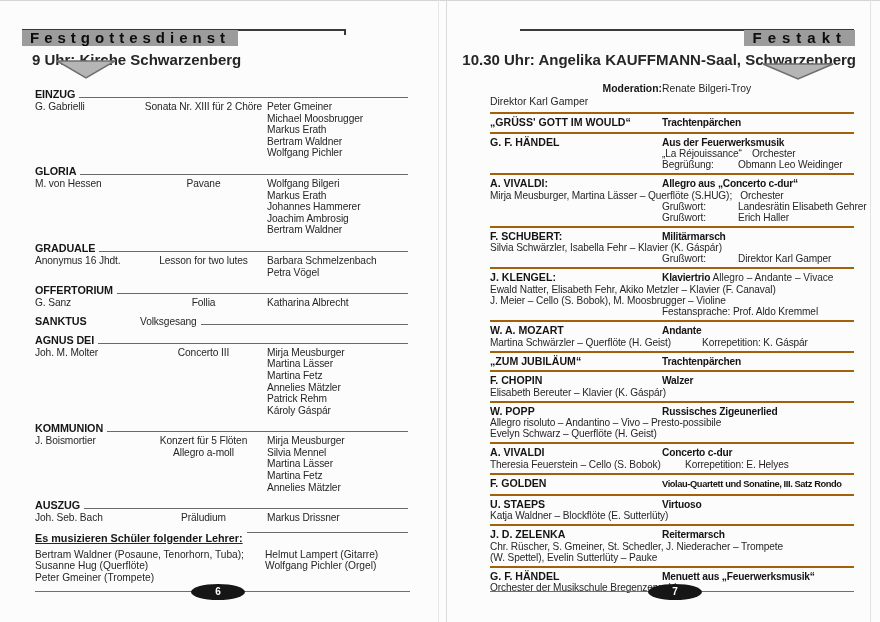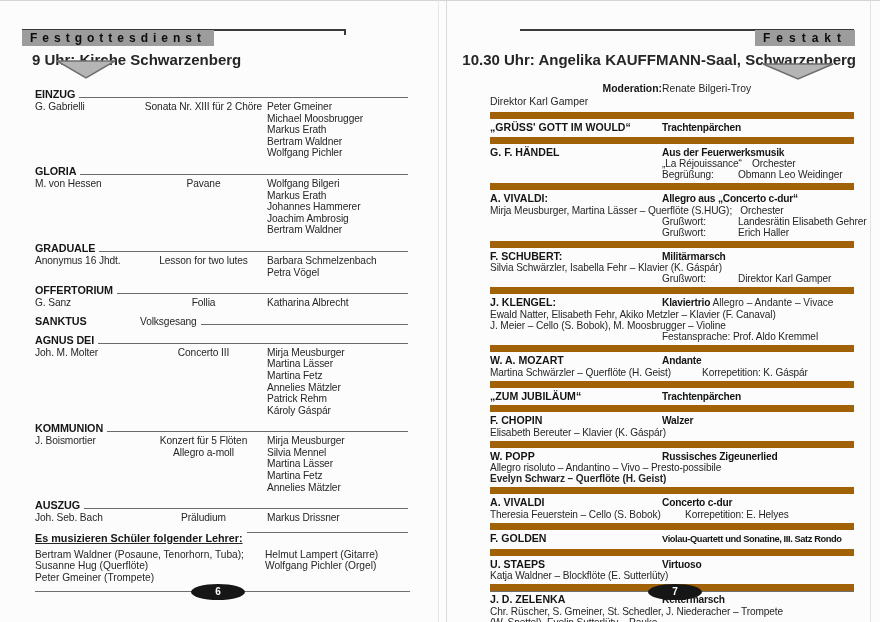--- a/index.html
+++ b/index.html
@@ -11,21 +11,21 @@
   #page-left{left:8px;width:416px;}
   #page-right{left:448px;width:424px;}
 
   
   .headline{position:relative;height:17px;margin-top:29px;}
   .head-rule{position:absolute;top:0;height:2px;background:#3a3a3a;}
   #page-left .head-rule{left:14px;width:324px;}
   #page-left .rule-tick{position:absolute;left:336px;top:0;width:2px;height:6px;background:#3a3a3a;}
   #page-right .head-rule{left:72px;right:18px;}
   .head-box{position:absolute;top:1px;height:16px;background:#9c9c9c;color:#0d0d0d;
-            font-weight:bold;font-size:12px;line-height:16px;letter-spacing:5px;padding:0 8px;white-space:nowrap;}
+            font-weight:bold;font-size:15px;line-height:16px;letter-spacing:5px;padding:0 8px;white-space:nowrap;}
   #page-left .head-box{left:14px;}
   #page-right .head-box{right:17px;letter-spacing:6px;}
 
   .subtitle{font-weight:bold;font-size:15px;line-height:13px;margin-top:7px;}
   #page-left .subtitle{margin-left:24px;}
   #page-right .subtitle{text-align:right;padding-right:16px;}
 
   .tri{position:absolute;}
   #page-left .tri{left:48px;top:60px;}
   #page-right .tri{right:38px;top:63px;}
@@ -51,21 +51,21 @@
   .teach-title{font-weight:bold;font-size:10.8px;color:#161616;white-space:nowrap;}
   .teach-cols{display:flex;margin-top:4px;}
   .tcol1{width:230px;flex:none;line-height:11.6px;}
   .tcol2{flex:1;line-height:11.6px;}
 
   
   #credits{margin:16px 18px 0 42px;}
   .credit-row{display:flex;line-height:13px;font-size:10.4px;}
   .credit-label{width:172px;flex:none;font-weight:bold;color:#161616;text-align:right;}
   #right-items{margin:4px 18px 0 42px;}
-  .r-item{border-top:7px solid #a16207;padding:2px 0 3px;}
+  .r-item{border-top:2px solid #a16207;padding:2px 0 3px;}
   .r-title{display:flex;line-height:11.6px;font-size:10.6px;margin-top:1px;}
   .r-comp{width:172px;flex:none;font-weight:bold;color:#141414;white-space:nowrap;}
   .r-piece{font-weight:bold;color:#141414;white-space:nowrap;font-size:10.2px;letter-spacing:-0.2px;}
   .r-piece.small{font-size:9.3px;letter-spacing:-0.4px;}
   .r-psuffix{font-weight:normal;color:#2a2a2a;white-space:nowrap;font-size:10.1px;}
   .r-line{position:relative;height:11px;font-size:10.1px;letter-spacing:-0.1px;}
   .r-seg{position:absolute;top:0;white-space:pre;line-height:11px;}
 
   
   .page-footer{position:absolute;bottom:30px;height:0;border-top:1px solid #6f6f6f;}
@@ -378,21 +378,21 @@
         </div>
         <div class="r-item">
           <div class="r-title">
             <span class="r-comp">W. POPP</span>
             <span class="r-piece-wrap"><span class="r-piece">Russisches Zigeunerlied</span></span>
           </div>
           <div class="r-line">
             <span class="r-seg" style="left: 0px;">Allegro risoluto – Andantino – Vivo – Presto-possibile</span>
           </div>
           <div class="r-line">
-            <span class="r-seg" style="left: 0px; font-weight: bold;">Evelyn Schwarz – Querflöte (H. Geist)</span>
+            <span class="r-seg" style="left: 0px;">Evelyn Schwarz – Querflöte (H. Geist)</span>
           </div>
         </div>
         <div class="r-item">
           <div class="r-title">
             <span class="r-comp">A. VIVALDI</span>
             <span class="r-piece-wrap"><span class="r-piece">Concerto c-dur</span></span>
           </div>
           <div class="r-line">
             <span class="r-seg" style="left: 0px;">Theresia Feuerstein – Cello (S. Bobok)</span>
             <span class="r-seg" style="left: 195px;">Korrepetition: E. Helyes</span>

